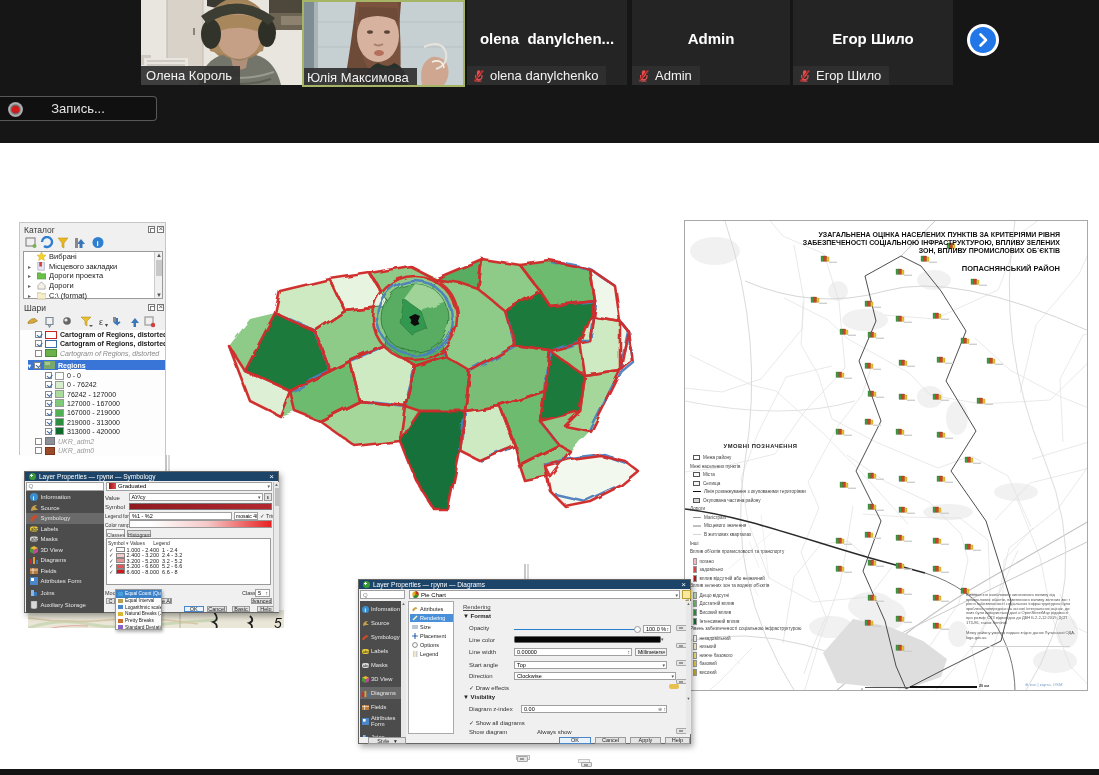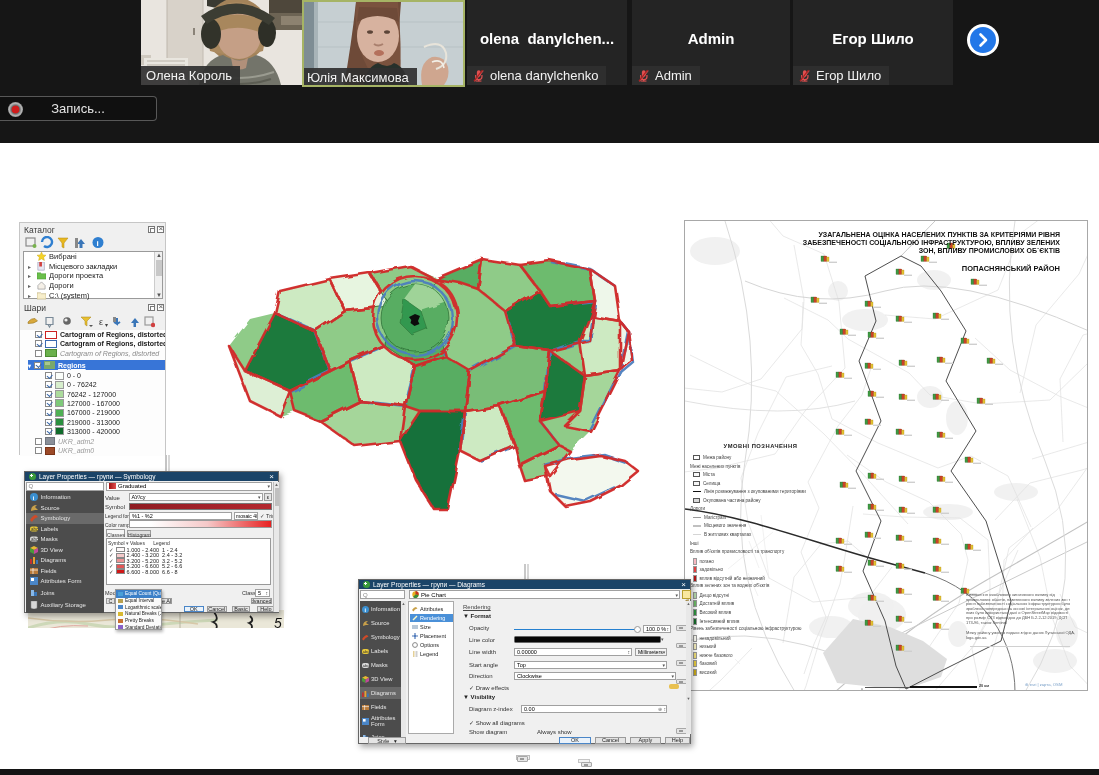--- a/index.html
+++ b/index.html
@@ -348,21 +348,21 @@
             <svg width="9" height="9" viewBox="0 0 10 10">
               <path d="M1 5 L5 1 L9 5 V9 H1 Z" fill="#f5f0e8" stroke="#999" stroke-width="0.8"></path>
             </svg>
             <span>Дороги</span>
           </div>
         <div class="brow">
             <span class="tri">▸</span>
             <svg width="9" height="9" viewBox="0 0 10 10">
               <path d="M0 2 h4 l1 1 h5 v6 H0 Z" fill="#f7eecb" stroke="#b5a36a" stroke-width="0.6"></path>
             </svg>
-            <span>C:\ (system)</span>
+            <span>C:\ (format)</span>
           </div>
 
         <div class="abs" style="right:0; top:0; width:8px; height:46px; background:#f0f0f0; border-left:1px solid #ccc;">
           <div class="abs" style="left:1px; top:0px; font-size:6px; color:#555;">▲</div>
           <div class="abs" style="left:1px; bottom:0px; font-size:6px; color:#555;">▼</div>
           <div class="abs" style="left:1px; top:8px; width:6px; height:16px; background:#c8c8c8;"></div>
         </div>
       </div>
 
       <div class="abs" style="left:4px; top:80px; font-size:8.5px; color:#3a3a3a;">Шари</div>

